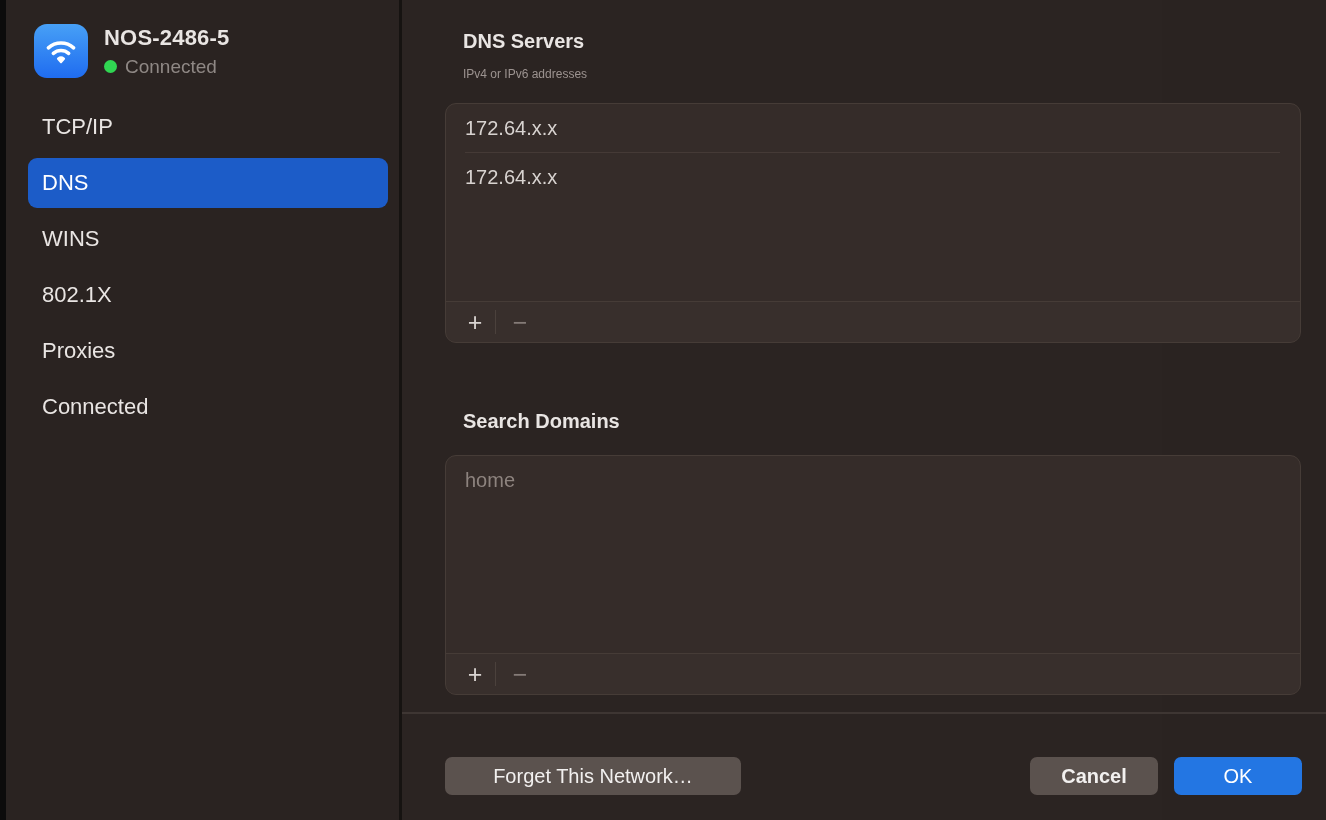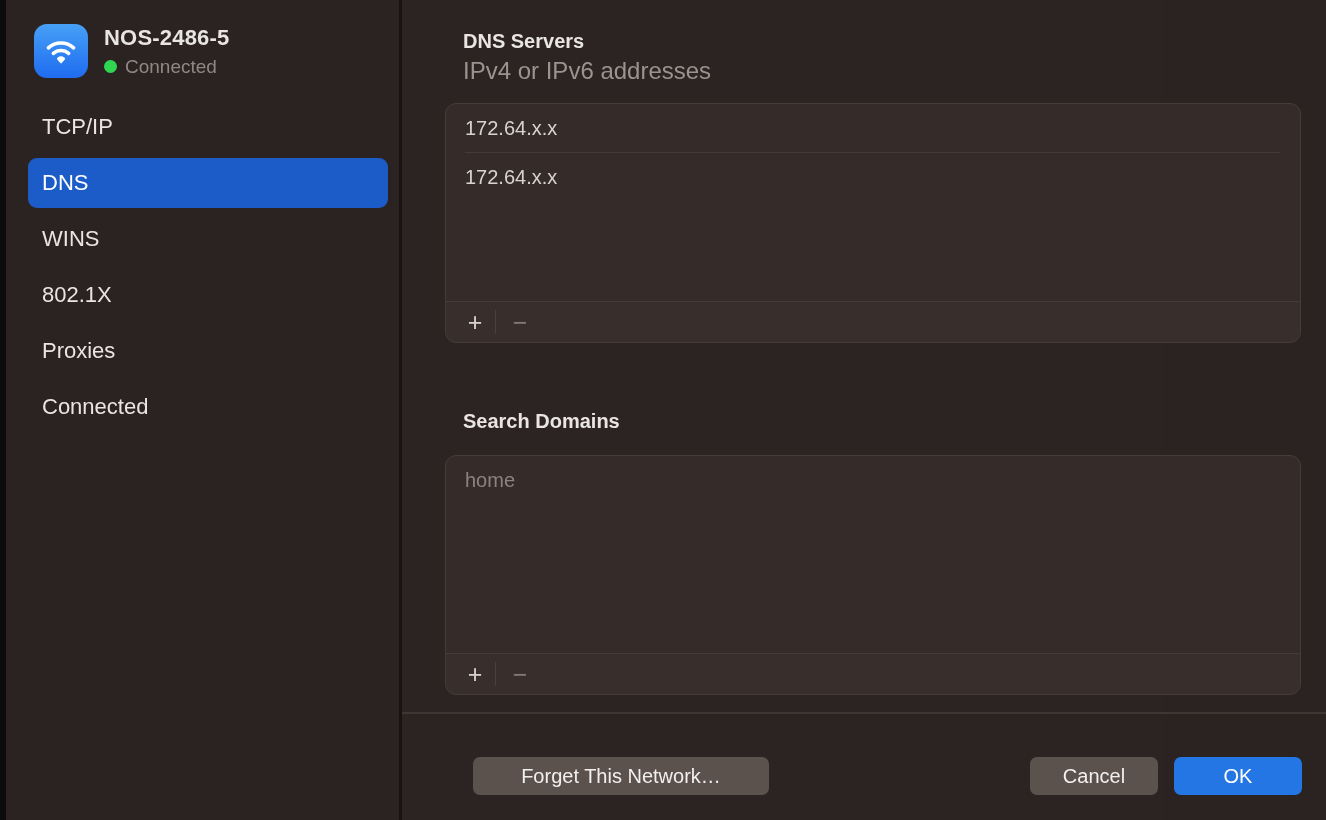--- a/index.html
+++ b/index.html
@@ -50,21 +50,21 @@
     height:50px;margin-bottom:6px;border-radius:9px;
     display:flex;align-items:center;padding-left:14px;
     font-size:22px;color:var(--text-bright);cursor:default;
   }
   .side-item.selected{background:var(--selection-blue);color:#ffffff;}
 
   
   .main{position:absolute;left:402px;top:0;width:760px;height:820px;background:var(--bg-main);}
 
   .section-title{font-size:20px;font-weight:700;color:var(--text-bright);}
-  .section-sub{font-size:24px;color:var(--text-dim);margin-top:4px;}
+  .section-sub{font-size:12px;color:var(--text-dim);margin-top:14px;}
   .hdr-dns{position:absolute;left:61px;top:30px;}
   .hdr-search{position:absolute;left:61px;top:410px;}
 
   .listbox{
     position:absolute;left:43px;width:856px;height:240px;
     background:var(--box-fill);
     border:1.5px solid var(--box-border);
     border-radius:11px;
   }
   .box-dns{top:103px;}
@@ -91,22 +91,22 @@
   .ctl-sep{width:1px;height:24px;background:#4b413c;margin:0 9px 0 5px;}
 
   .divider-h{position:absolute;left:0;top:712px;width:924px;height:1.5px;background:#3e3633;}
 
   
   .btn{
     position:absolute;top:757px;height:38px;border:none;border-radius:7px;
     font-size:20px;font-family:inherit;color:#f2f0ef;cursor:default;
     display:flex;align-items:center;justify-content:center;
   }
-  .btn-forget{left:43px;width:296px;background:var(--btn-gray);margin-left:28px;}
-  .btn-cancel{left:628px;width:128px;background:var(--btn-gray);}
+  .btn-forget{left:43px;width:296px;background:var(--btn-gray);}
+  .btn-cancel{left:628px;width:128px;background:var(--btn-gray);font-weight:bold;}
   .btn-ok{left:772px;width:128px;background:var(--ok-blue);color:#ffffff;}
 </style>
 </head>
 <body>
 
 <div class="left-edge"></div>
 
 <aside class="sidebar">
   <div class="net-header">
     <div class="wifi-badge">

